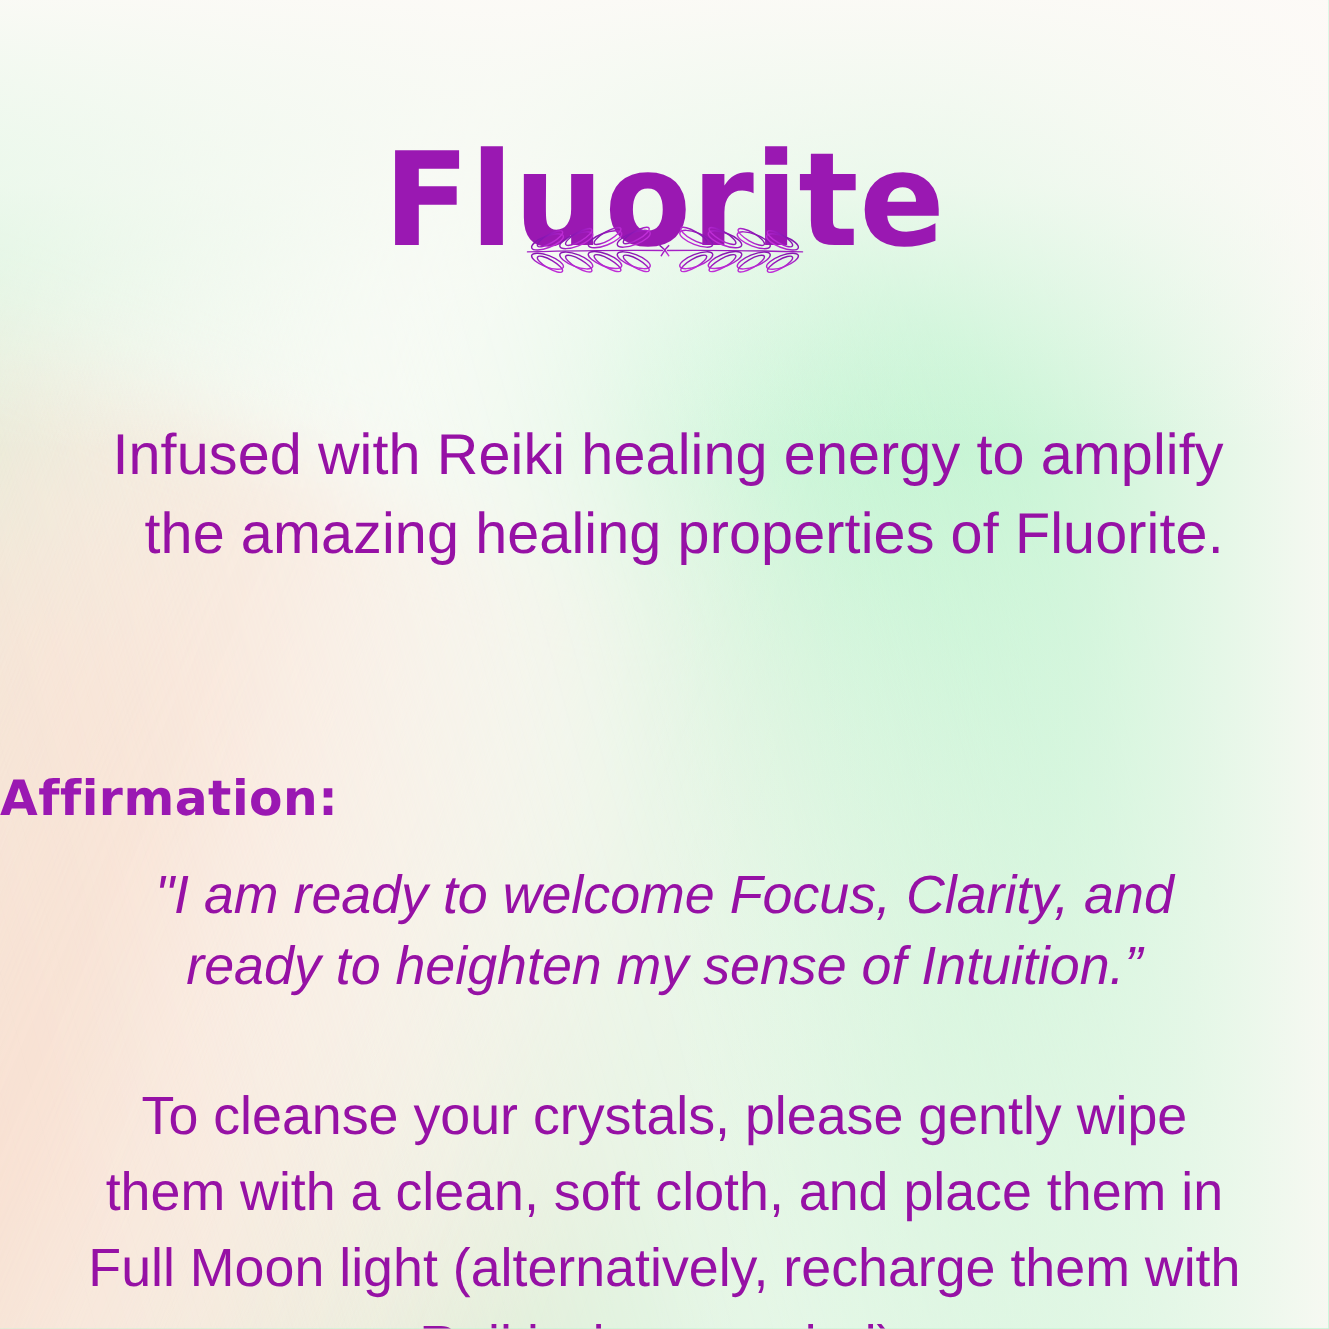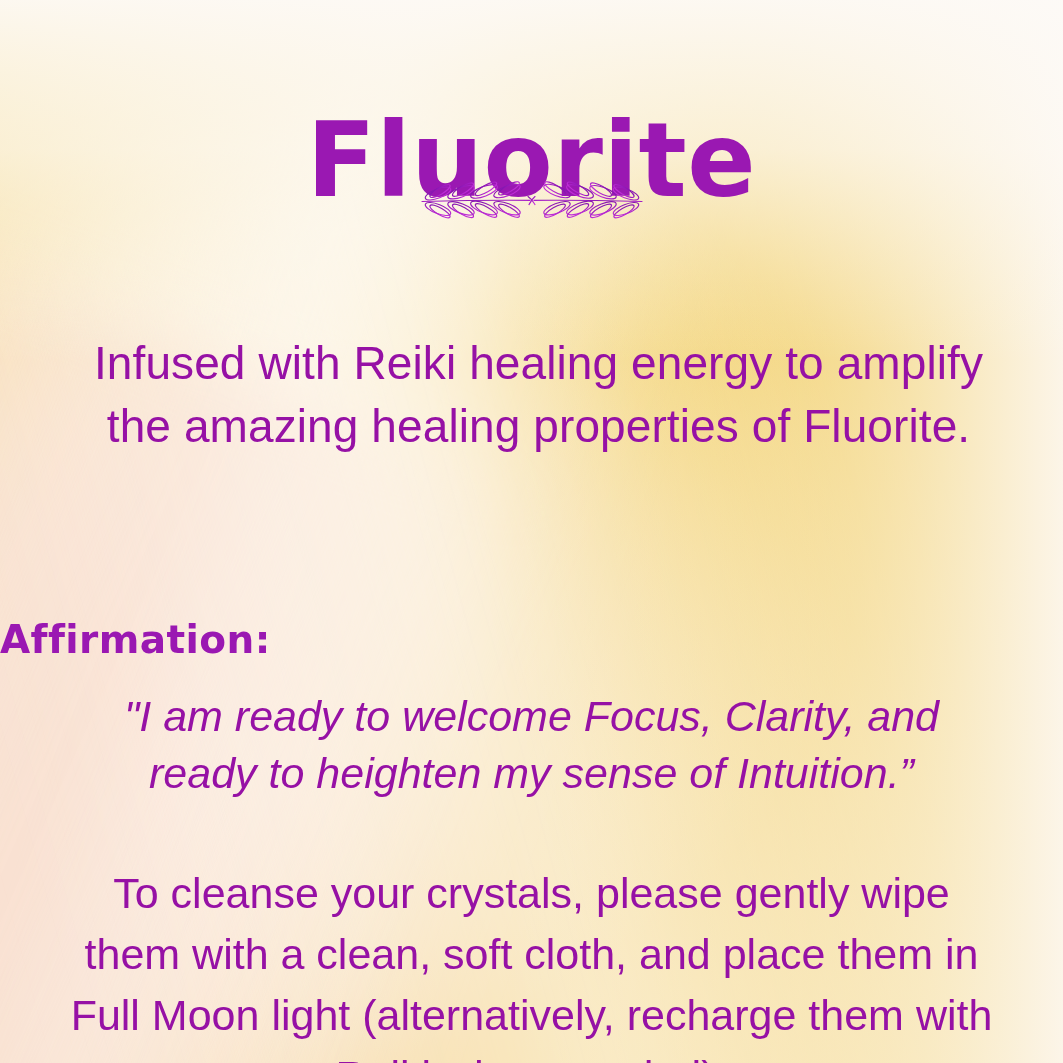--- a/index.html
+++ b/index.html
@@ -13,21 +13,21 @@
     overflow: hidden;
     font-family: "Liberation Sans", sans-serif;
   }
 
   
   #card {
     position: relative;
     width: 1063px;
     height: 1063px;
     overflow: hidden;
-    background: #eab308;
+    background: #86efac;
   }
 
   .bg-layer {
     position: absolute;
     inset: 0;
     pointer-events: none;
   }
 
   
   .bg-wash-a {
@@ -139,23 +139,23 @@
     top: 176px;
     left: 0;
     right: 0;
     display: flex;
     justify-content: center;
   }
 
   .intro {
     position: absolute;
     top: 286px;
-    left: 73px;
+    left: 48px;
     width: 931px;
-    text-align: center;
+    text-align: right;
     color: #9611A5;
     font-size: 46px;
     line-height: 1.36;
     font-weight: 400;
     letter-spacing: 0.1px;
   }
 
   .affirmation-heading {
     position: absolute;
     top: 585px;

